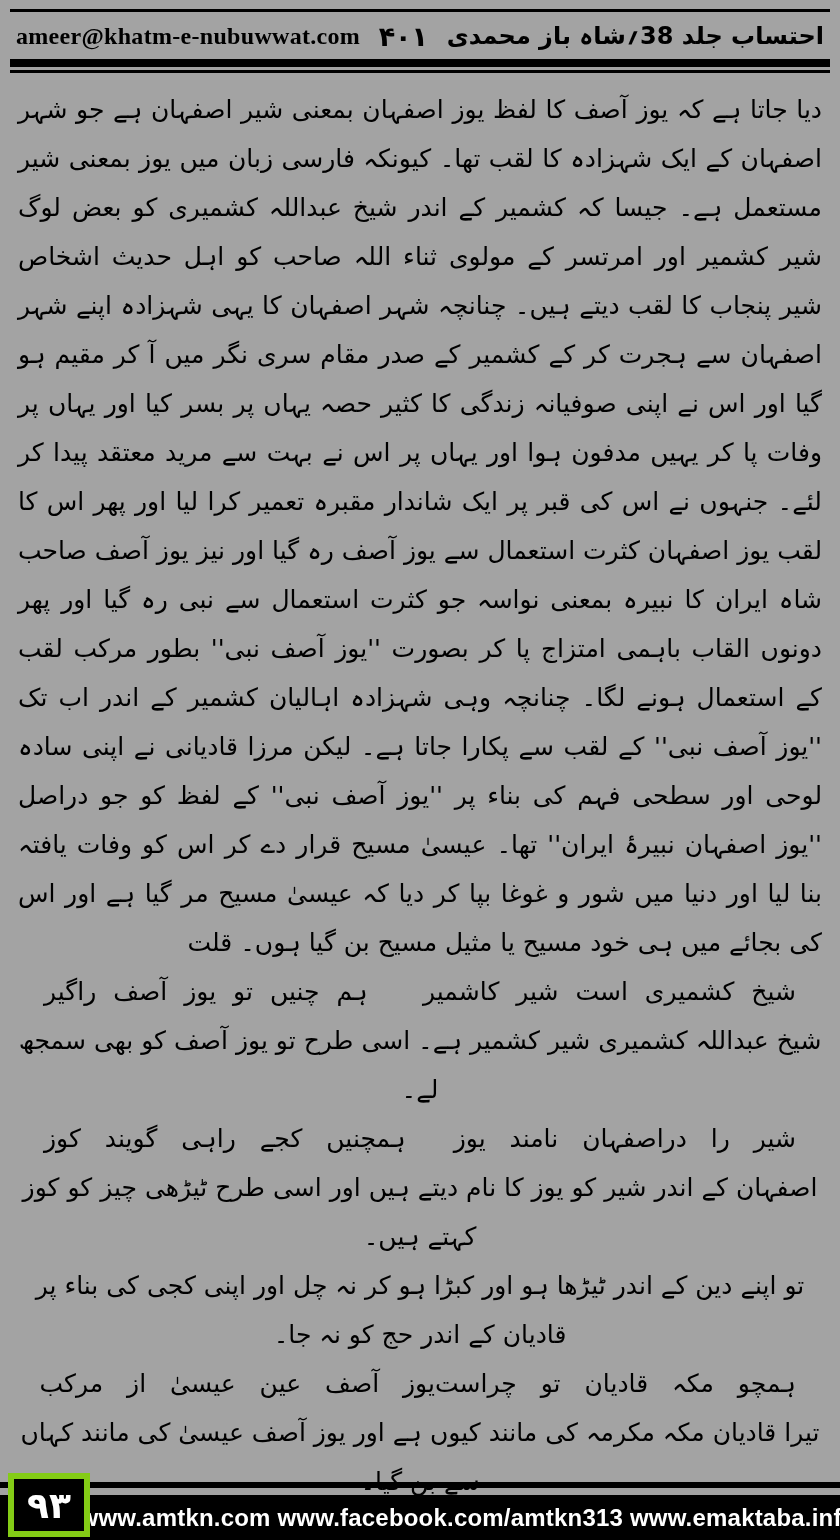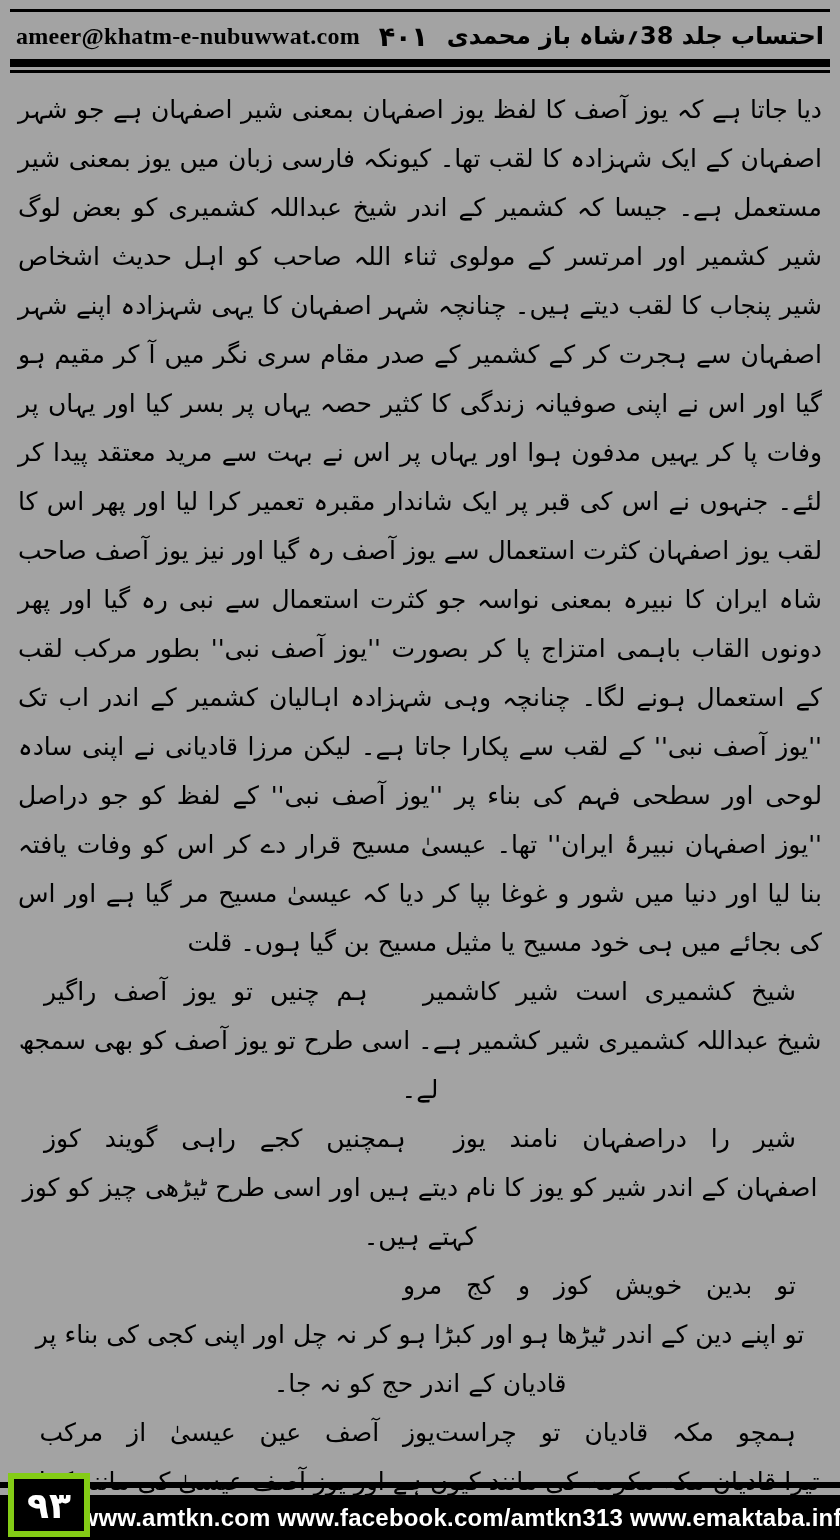--- a/index.html
+++ b/index.html
@@ -120,21 +120,20 @@
     </div>
     <p class="trans">شیخ عبداللہ کشمیری شیر کشمیر ہے۔ اسی طرح تو یوز آصف کو بھی سمجھ لے۔</p>
 
     <div class="couplet spread">
       <span class="hemi">شیر را دراصفہان نامند یوز</span>
       <span class="hemi">ہمچنیں کجے راہی گویند کوز</span>
     </div>
     <p class="trans">اصفہان کے اندر شیر کو یوز کا نام دیتے ہیں اور اسی طرح ٹیڑھی چیز کو کوز کہتے ہیں۔</p>
 
     <div class="couplet spread">
-      <span class="hemi">تو بدین خویش کوز و کج مرو</span>
     </div>
     <p class="trans">تو اپنے دین کے اندر ٹیڑھا ہو اور کبڑا ہو کر نہ چل اور اپنی کجی کی بناء پر قادیان کے اندر حج کو نہ جا۔</p>
 
     <div class="couplet spread">
       <span class="hemi">ہمچو مکہ قادیان تو چراست</span>
       <span class="hemi">یوز آصف عین عیسیٰ از مرکب</span>
     </div>
     <p class="trans">تیرا قادیان مکہ مکرمہ کی مانند کیوں ہے اور یوز آصف عیسیٰ کی مانند کہاں سے بن گیا۔</p>
 
   </main>

